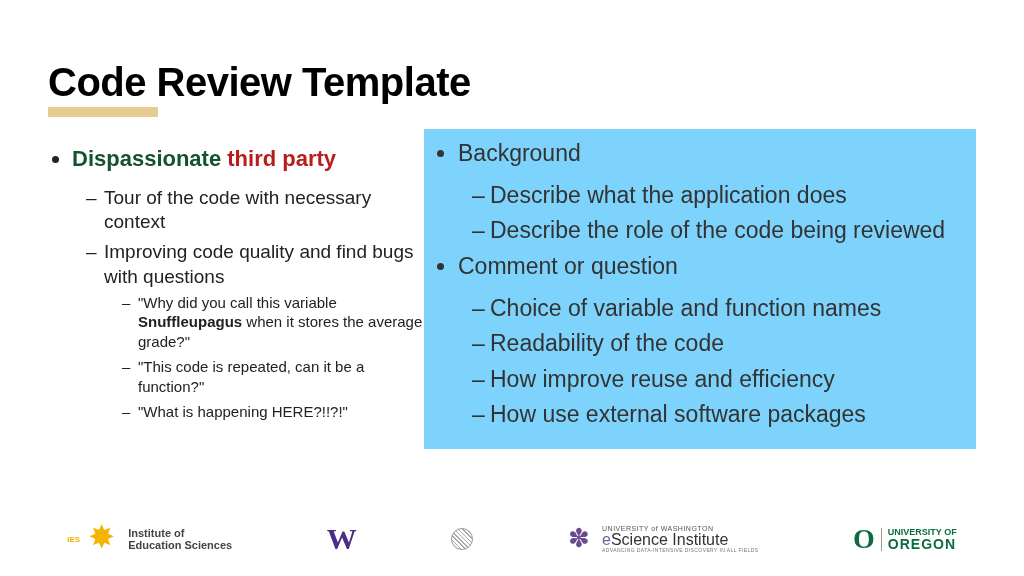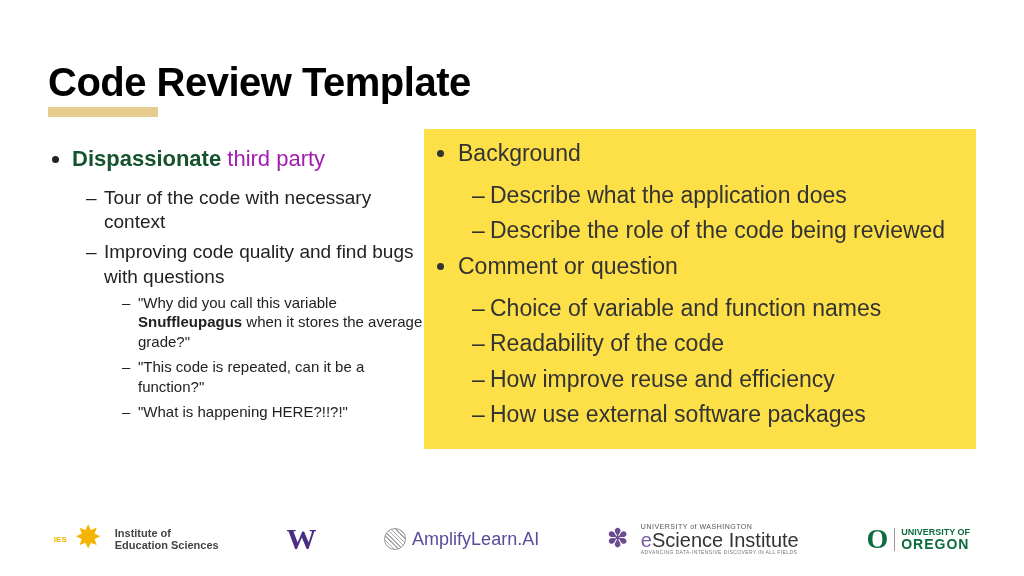--- a/index.html
+++ b/index.html
@@ -23,28 +23,28 @@
   .underline {
     width: 110px;
     height: 10px;
     background: #e6cc8f;
     margin-top: 2px;
   }
   .cols { display: flex; gap: 0; }
   .left-col { width: 376px; padding-top: 10px; padding-left: 2px; }
   .right-col {
     flex: 1;
-    background: #fde047;
+    background: #7dd3fc;
     padding: 10px 14px 14px 12px;
     margin-top: -6px;
   }
   ul.top { list-style: disc; padding-left: 22px; }
   ul.top > li { font-size: 22px; color: #222; margin-bottom: 4px; line-height: 1.3; }
   ul.top > li > .hl { color: #14532d; font-weight: 700; }
-  ul.top > li > .bold { font-weight: 400; color: #a21caf; }
+  ul.top > li > .bold { font-weight: 700; color: #b91c1c; }
   ul.sub { list-style: none; padding-left: 14px; margin-top: 12px; }
   ul.sub > li {
     font-size: 19px;
     color: #222;
     line-height: 1.28;
     margin-bottom: 6px;
     position: relative;
     padding-left: 18px;
   }
   ul.sub > li::before {
@@ -112,21 +112,21 @@
   }
   .esci-icon::before {
     content: "✽";
     color: #6b4a8f;
     font-size: 26px;
     position: absolute;
     top: -2px; left: 0;
   }
   .esci-text { display: flex; flex-direction: column; line-height: 1; }
   .esci-top { font-size: 7px; letter-spacing: 0.5px; color: #555; }
-  .esci-main { font-size: 20px; color: #333; }
+  .esci-main { font-size: 16px; color: #333; }
   .esci-main .e { color: #7a5aa5; }
   .esci-sub { font-size: 5px; letter-spacing: 0.4px; color: #777; }
   .uo-o {
     font-family: Georgia, serif;
     font-size: 28px;
     font-weight: 700;
     color: #0d6b3f;
   }
   .uo-text { display: flex; flex-direction: column; line-height: 1; border-left: 1px solid #999; padding-left: 6px; }
   .uo-top { font-size: 9px; color: #0d6b3f; font-weight: 700; }
@@ -196,21 +196,20 @@
         <span>Education Sciences</span>
       </span>
     </div>
 
     <div class="logo">
       <span class="uw-w">W</span>
     </div>
 
     <div class="logo">
       <span class="amp-brain"></span>
-      <span class="amp-text">AmplifyLearn.AI</span>
     </div>
 
     <div class="logo">
       <span class="esci-icon"></span>
       <span class="esci-text">
         <span class="esci-top">UNIVERSITY of WASHINGTON</span>
         <span class="esci-main"><span class="e">e</span><span>Science Institute</span></span>
         <span class="esci-sub">ADVANCING DATA-INTENSIVE DISCOVERY IN ALL FIELDS</span>
       </span>
     </div>

